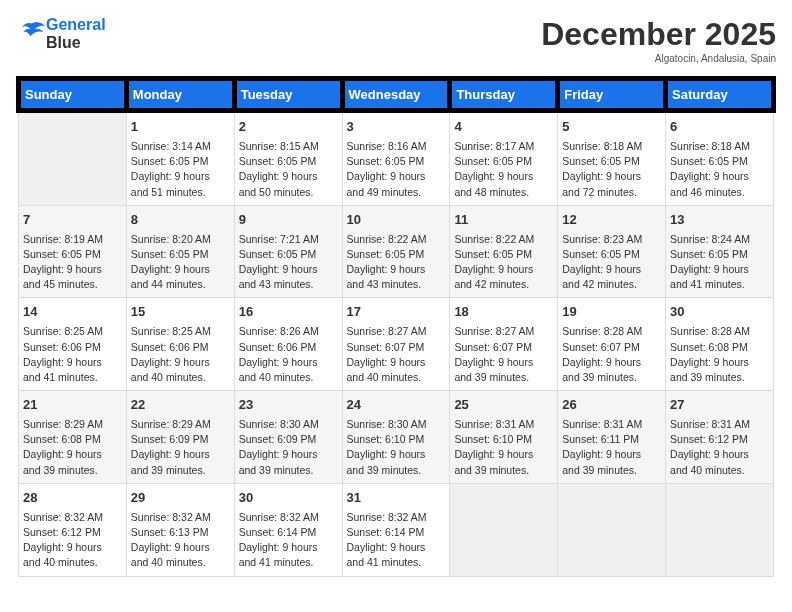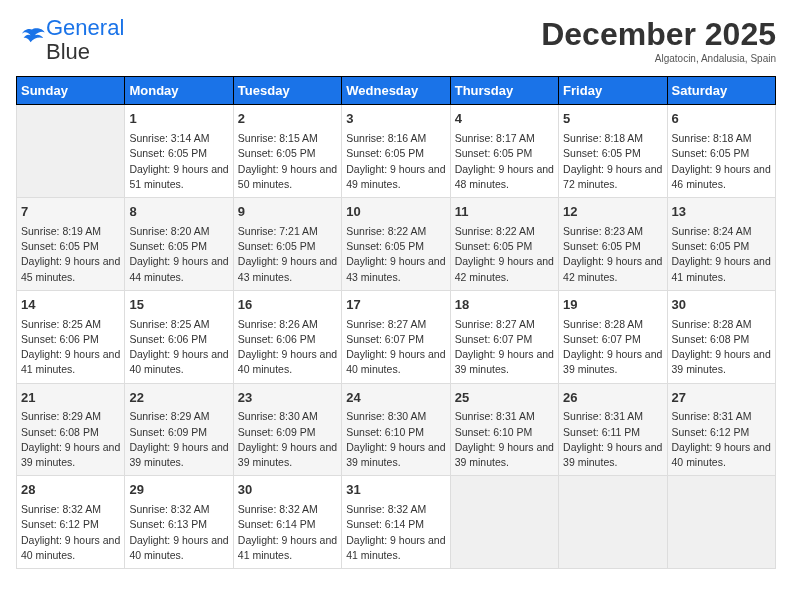--- a/index.html
+++ b/index.html
@@ -14,22 +14,22 @@
       display: flex;
       justify-content: space-between;
       align-items: flex-start;
       margin-bottom: 12px;
     }
     .logo {
       display: flex;
       align-items: center;
     }
     .logo-text {
-      font-size: 22px;
-      font-weight: normal;
+      font-size: 16px;
+      font-weight: bold;
       color: #333;
       line-height: 1.1;
     }
     .logo-text span {
       color: #1a73e8;
     }
     .logo-bird {
       width: 28px;
       height: 28px;
       margin-left: 2px;
@@ -52,21 +52,21 @@
       border-collapse: collapse;
       font-size: 11px;
     }
     thead tr th {
       background-color: #1a73e8;
       color: #fff;
       padding: 6px 4px;
       text-align: left;
       font-size: 13px;
       font-weight: bold;
-      border: 1px solid #000000;
+      border: 5px solid #000000;
     }
     tbody tr {
       border-bottom: 1px solid #ccc;
     }
     tbody tr td {
       vertical-align: top;
       padding: 5px 4px;
       border: 1px solid #ddd;
       width: 14.28%;
       min-height: 80px;

